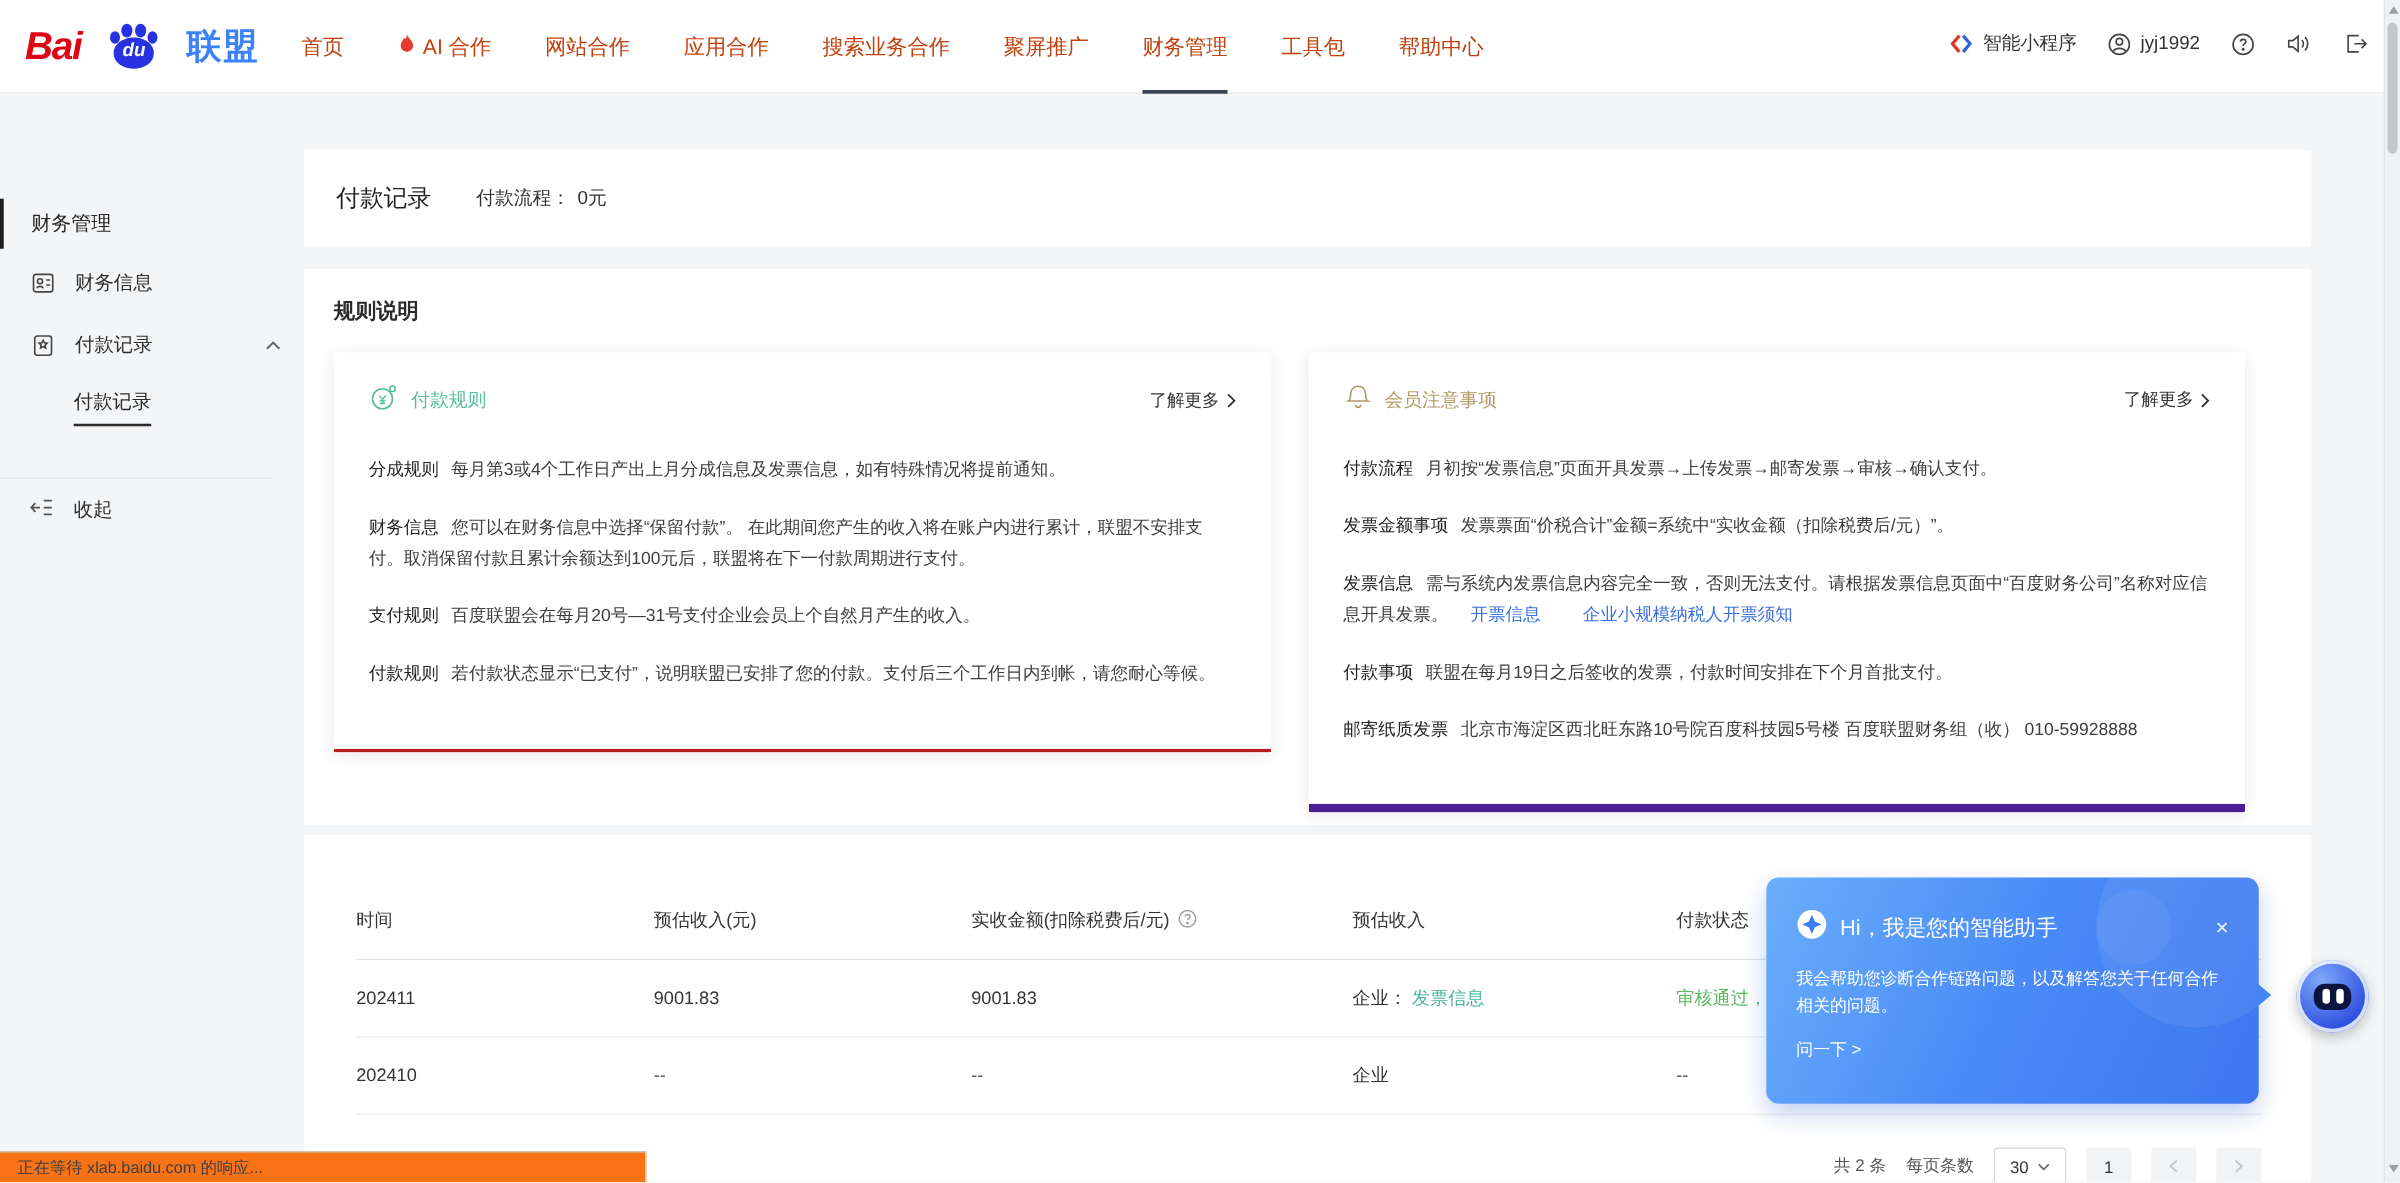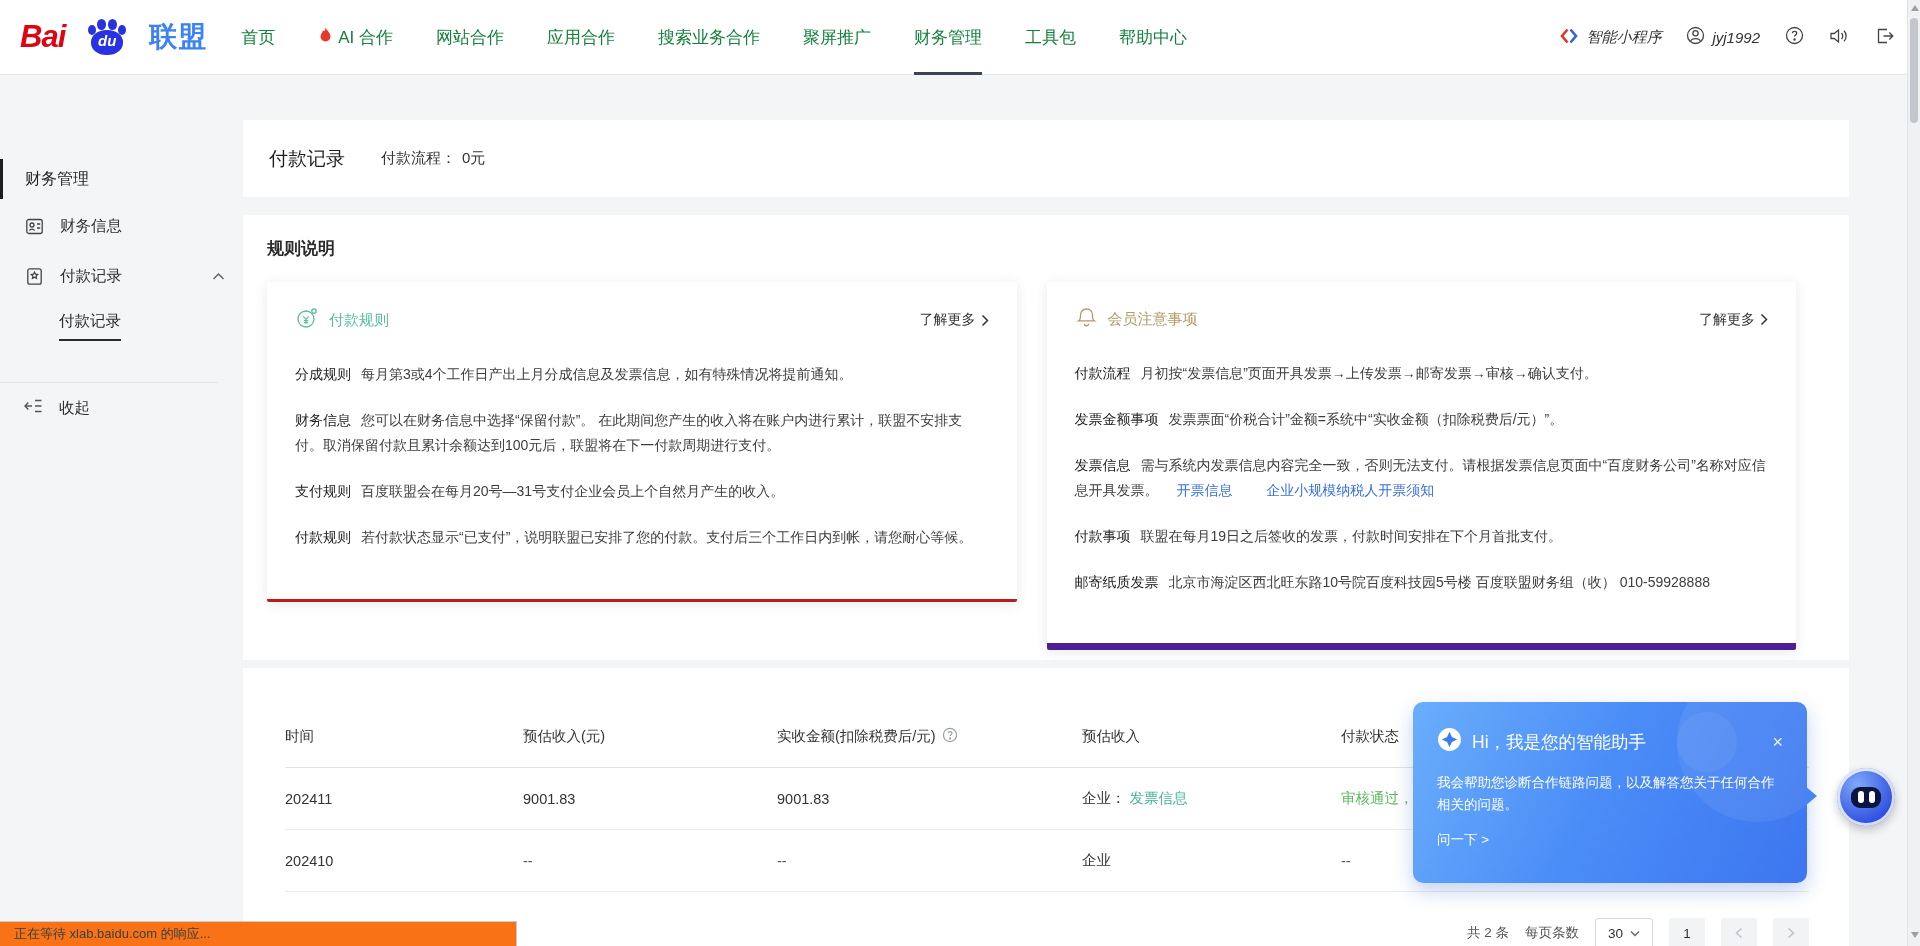--- a/index.html
+++ b/index.html
@@ -16,25 +16,25 @@
   .paw i { position:absolute; background:#2932e1; border-radius:50%; }
   .paw .t1{ left:2px;  top:9px;  width:8px;  height:10px; }
   .paw .t2{ left:11px; top:3px;  width:9px;  height:11px; }
   .paw .t3{ left:22px; top:3px;  width:9px;  height:11px; }
   .paw .t4{ left:32px; top:9px;  width:8px;  height:10px; }
   .paw .pad{ left:5px; top:14px; width:32px; height:25px; border-radius:48%; }
   .paw .du { position:absolute; left:0; top:16px; width:42px; text-align:center; color:#fff; z-index:2;
              font-style:italic; font-weight:bold; font-size:15px; background:none; }
   .logo-union { font-size:28px; font-weight:bold; color:#3b82f6; letter-spacing:1px; }
   .nav-items { display:flex; gap:43px; height:75px; }
-  .nav-item { display:flex; align-items:center; gap:5px; height:75px; font-size:17px; color:#15803d;
+  .nav-item { display:flex; align-items:center; gap:5px; height:75px; font-size:17px; color:#c2410c;
               position:relative; cursor:pointer; white-space:nowrap; }
   .nav-item.active::after { content:""; position:absolute; left:0; right:0; bottom:0; height:3px; background:#3c4353; }
   .nav-right { margin-left:auto; display:flex; align-items:center; gap:25px; font-size:15px; color:#333; }
-  .nav-right .chunk { display:flex; align-items:center; gap:7px; cursor:pointer;font-style:italic; }
+  .nav-right .chunk { display:flex; align-items:flex-start; gap:7px; cursor:pointer; }
 
   
   .sidebar { position:absolute; left:0; top:75px; width:243px; bottom:0; }
   .side-section { position:absolute; top:82px; left:0; display:flex; align-items:center; height:44px; width:100%; }
   .side-indicator { width:3px; height:40px; background:#1d1d1d; margin-right:22px; }
   .side-section-label { font-size:16px; color:#262626; }
   .side-item { position:absolute; left:24px; right:18px; display:flex; align-items:center; height:30px; cursor:pointer; }
   .side-item .icn { width:20px; display:flex; justify-content:center; }
   .side-item .lbl { margin-left:16px; font-size:15.5px; color:#2f2f2f; }
   .side-item .chev { margin-left:auto; display:flex; }

